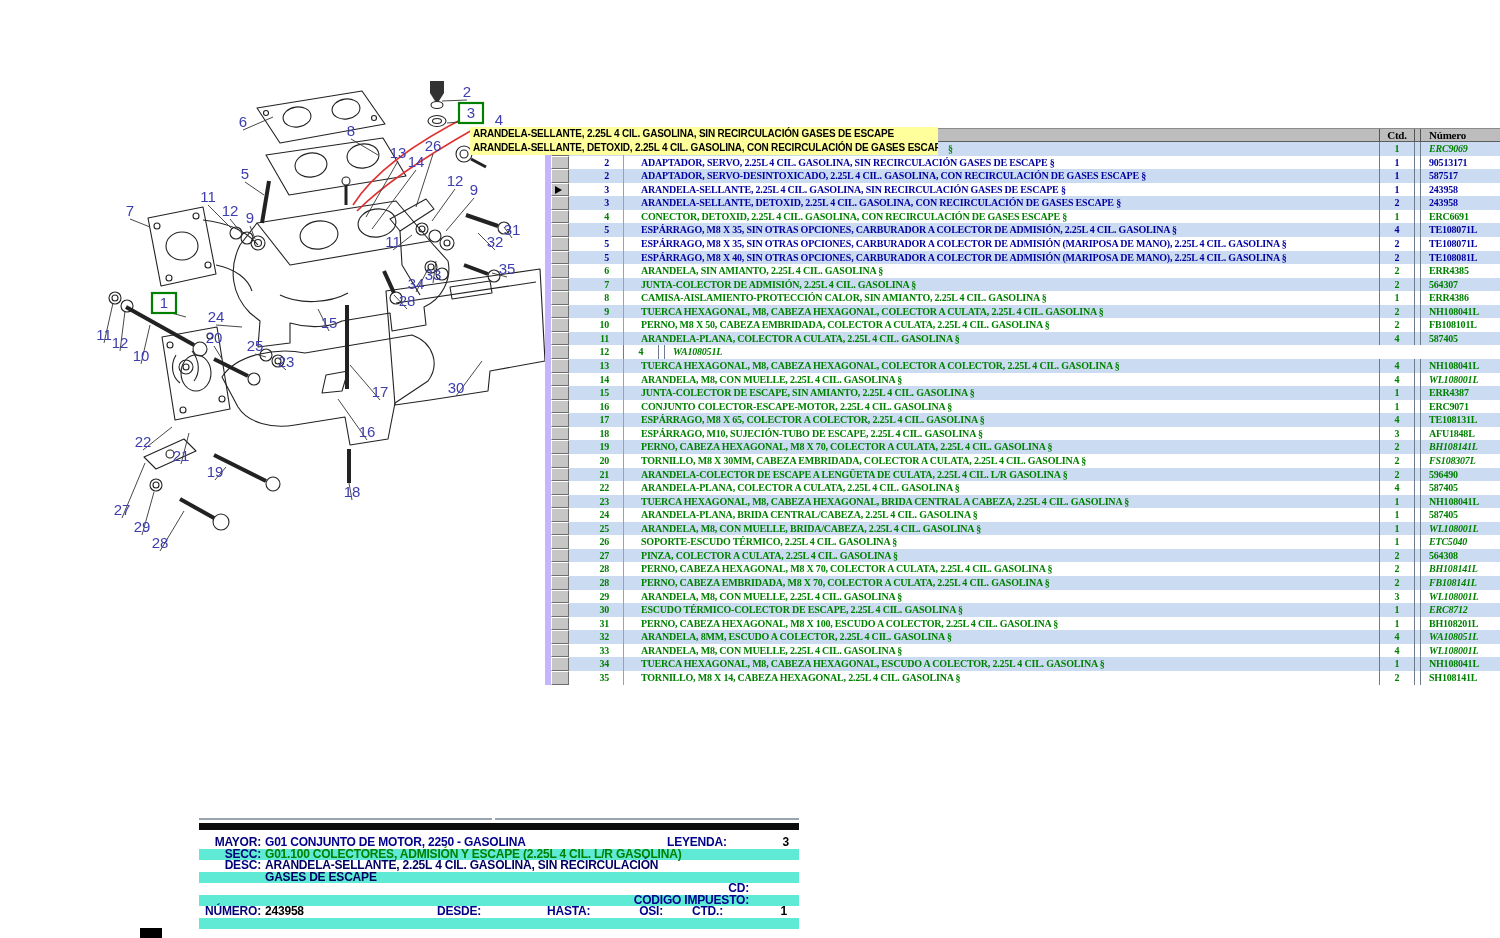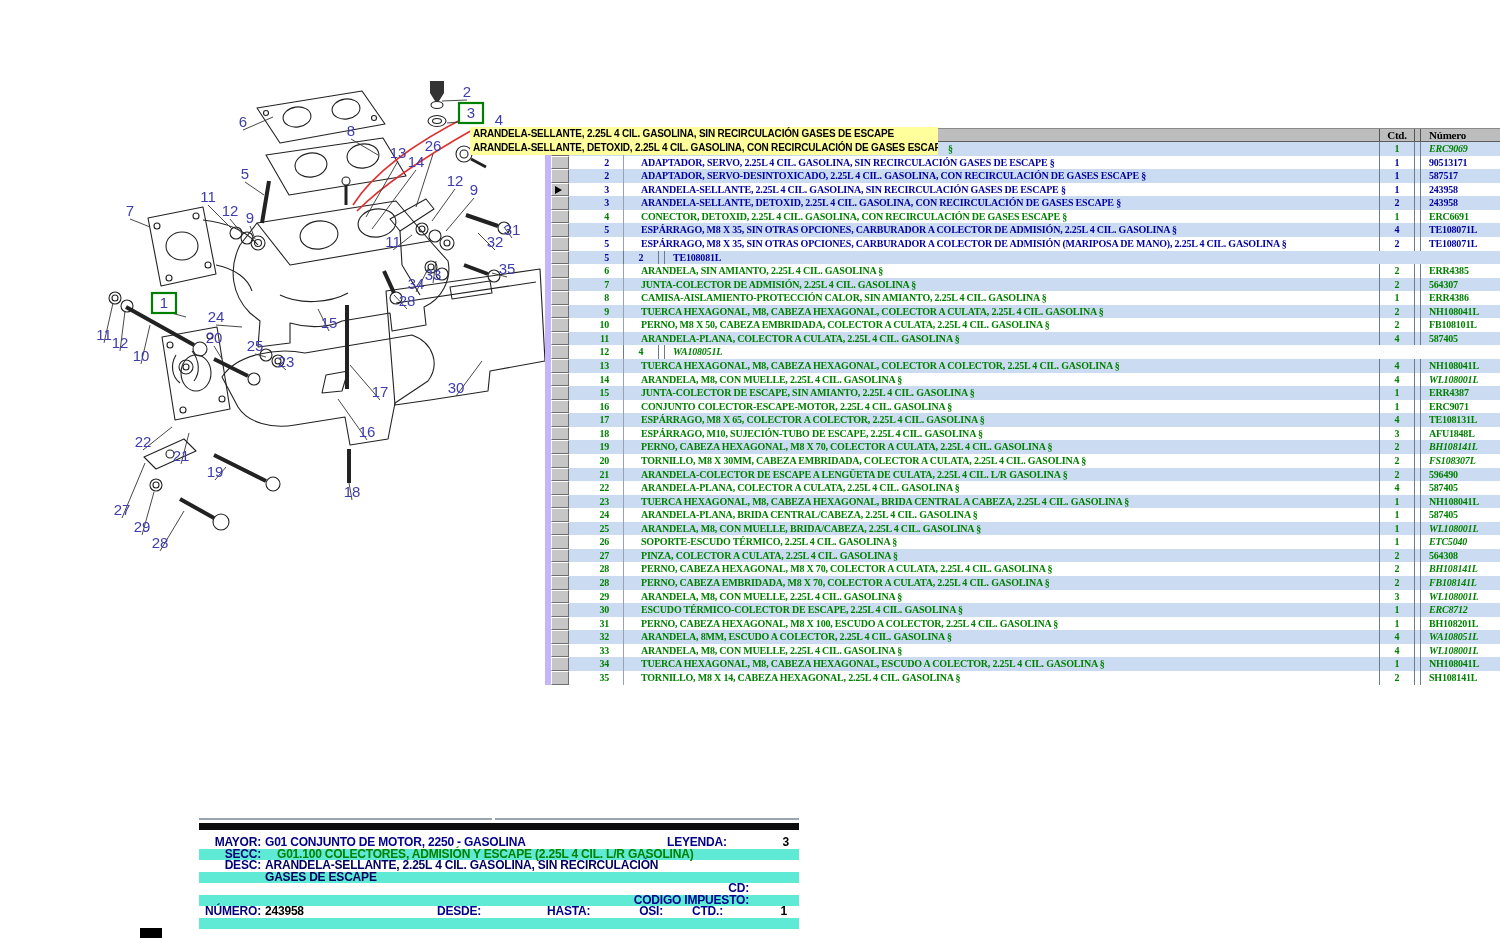--- a/index.html
+++ b/index.html
@@ -50,21 +50,21 @@
 
   
   #footer{left:199px;top:818px;width:600px;height:112px;font-size:12px;
           font-weight:bold;letter-spacing:-0.2px;}
   .sepgray{position:absolute;top:0;height:2px;background:#9aa4ae;}
   .sepblk{position:absolute;top:5px;left:0;width:600px;height:7px;background:#0d0d0d;}
   .frow{position:absolute;left:0;width:600px;height:11.5px;line-height:11.5px;}
   .frow.blue{background:#5eead4;}
   .flabel{position:absolute;left:0;width:62px;text-align:right;color:#00007A;}
   .fval{position:absolute;white-space:nowrap;}
-  .navy{color:#00008B;}.grn{color:#008000;margin-left:12px;}.blk{color:#000;}
+  .navy{color:#00008B;}.grn{color:#008000;}.blk{color:#000;}
 
   
   #stub{left:140px;top:928px;width:22px;height:10px;background:#000;}
 </style>
 </head>
 <body>
 
 <svg id="diagram" class="abs" viewBox="0 0 460 520" width="460" height="520">
   <g stroke="#222" stroke-width="1.1" fill="none" stroke-linejoin="round">
 
@@ -334,20 +334,21 @@
         <div class="cell c-sel"></div>
         <div class="cell c-itm t-b">5</div>
         <div class="cell c-dsc t-b">ESPÁRRAGO, M8 X 35, SIN OTRAS OPCIONES, CARBURADOR A COLECTOR DE ADMISIÓN (MARIPOSA DE MANO), 2.25L 4 CIL. GASOLINA §</div>
         <div class="cell c-ctd t-b">2</div>
         <div class="cell c-gap"></div>
         <div class="cell c-num t-b">TE108071L</div>
       </div>
       <div class="prow odd">
         <div class="cell c-sel"></div>
         <div class="cell c-itm t-b">5</div>
+        <div class="cell c-dsc t-b">ESPÁRRAGO, M8 X 40, SIN OTRAS OPCIONES, CARBURADOR A COLECTOR DE ADMISIÓN (MARIPOSA DE MANO), 2.25L 4 CIL. GASOLINA §</div>
         <div class="cell c-ctd t-b">2</div>
         <div class="cell c-gap"></div>
         <div class="cell c-num t-b">TE108081L</div>
       </div>
       <div class="prow even">
         <div class="cell c-sel"></div>
         <div class="cell c-itm t-g">6</div>
         <div class="cell c-dsc t-g">ARANDELA, SIN AMIANTO, 2.25L 4 CIL. GASOLINA §</div>
         <div class="cell c-ctd t-g">2</div>
         <div class="cell c-gap"></div>

